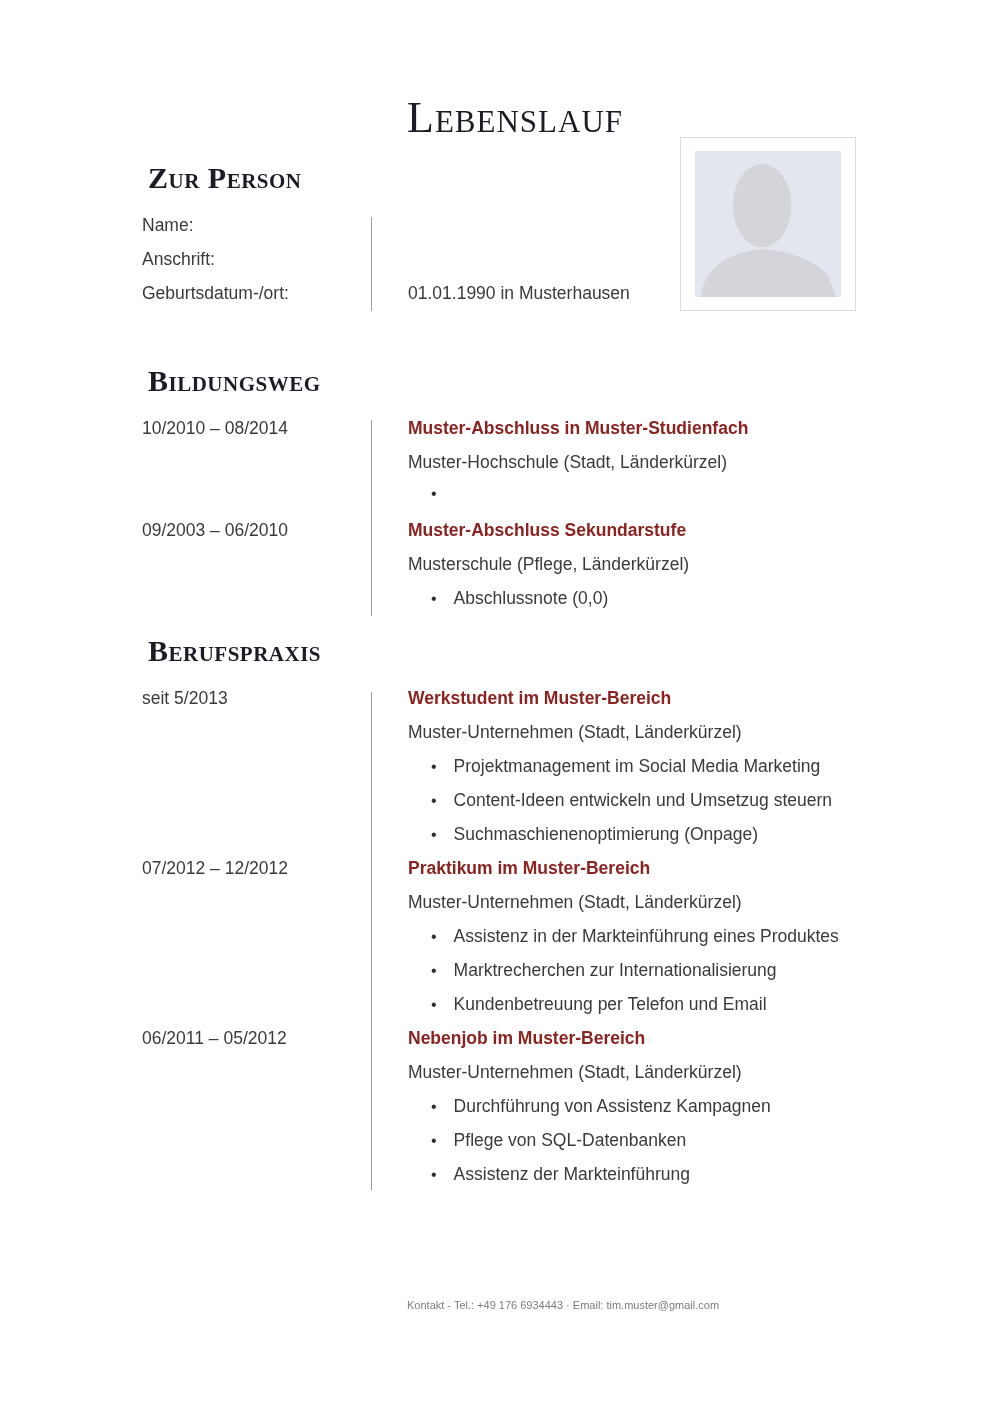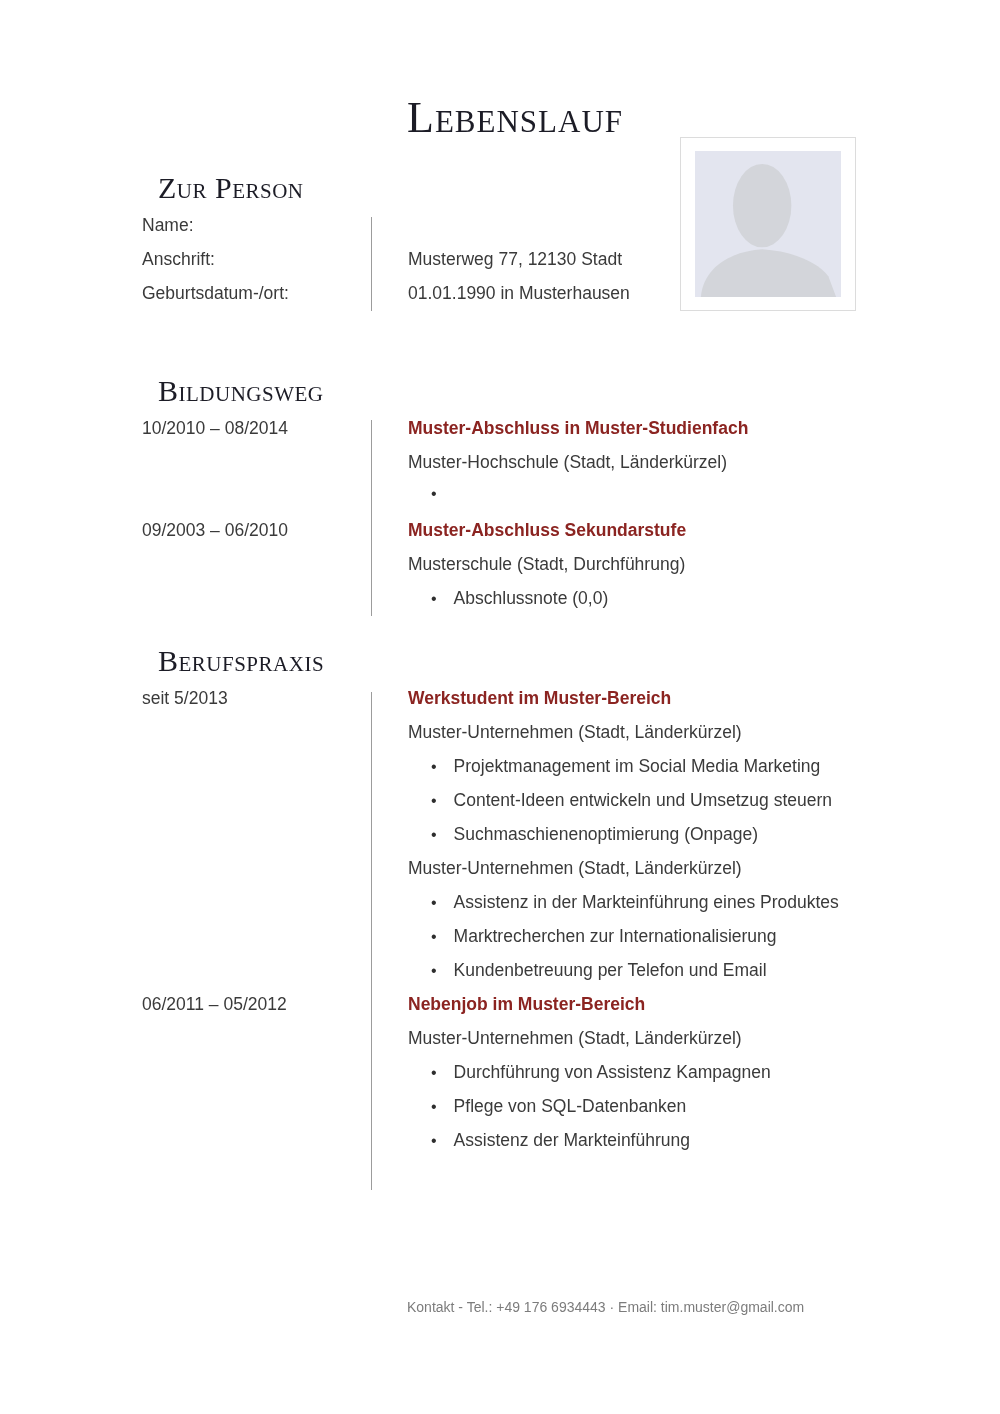--- a/index.html
+++ b/index.html
@@ -9,23 +9,23 @@
     overflow:hidden;
     padding-left:29px;
   }
   .doc-title {
     position:absolute; left:407px; top:96px; margin:0;
     font-family:"Liberation Serif", serif; font-variant:small-caps;
     font-weight:400; font-size:44px; line-height:1; letter-spacing:1px;
     color:var(--heading,#1c1c26);
   }
   .section-heading {
-    position:absolute; margin:16px;
+    position:absolute; margin:6px;
     font-family:"Liberation Serif", serif; font-variant:small-caps;
-    font-weight:400; font-size:30px; line-height:1; letter-spacing:0.5px;
+    font-weight:700; font-size:30px; line-height:1; letter-spacing:0.5px;
     color:var(--heading,#1c1c26);
   }
   #person-heading    { left:142px; top:157px; }
   #education-heading { left:142px; top:360px; }
   #experience-heading{ left:142px; top:630px; }
 
   .rows { position:absolute; left:142px; width:745px; }
   #person-rows     { top:215px; }
   #education-rows  { top:418px; }
   #experience-rows { top:688px; }
@@ -48,21 +48,21 @@
     background:#ffffff; border:1px solid var(--photo-border,#dcdcdc); box-sizing:border-box;
   }
   .photo-inner {
     position:absolute; left:14px; top:13px; right:14px; bottom:13px;
     background:var(--photo-bg,#e3e5ef); overflow:hidden;
   }
   .photo-inner svg { position:absolute; left:0; bottom:0; width:100%; height:100%; display:block; }
 
   .footer {
     position:absolute; left:407px; top:1300px;
-    font-size:14px; line-height:1; color:var(--muted,#7c7c7c);
+    font-size:11px; line-height:1; color:var(--muted,#7c7c7c);
   }
 </style>
 </head>
 <body>
 
 <div class="page">
 
   <h1 class="doc-title">Lebenslauf</h1>
 
   <div class="photo-frame">
@@ -75,21 +75,20 @@
   </div>
 
   <h2 class="section-heading" id="person-heading">Zur Person</h2>
   <div class="vdivider" id="divider-person"></div>
   <div class="rows" id="person-rows">
       <div class="row">
         <div class="left">Name:</div>
       </div>
       <div class="row">
         <div class="left">Anschrift:</div>
-        <div class="right">Musterweg 77, 12130 Stadt</div>
       </div>
       <div class="row">
         <div class="left">Geburtsdatum-/ort:</div>
         <div class="right">01.01.1990 in Musterhausen</div>
       </div>
     </div>
 
   <h2 class="section-heading" id="education-heading">Bildungsweg</h2>
   <div class="vdivider" id="divider-education"></div>
   <div class="rows" id="education-rows">
@@ -106,21 +105,21 @@
         <div class="right bullet-cell">
           <span class="bullet-dot">•</span>
         </div>
       </div>
       <div class="row">
         <div class="left">09/2003 – 06/2010</div>
         <div class="right entry-title">Muster-Abschluss Sekundarstufe</div>
       </div>
       <div class="row">
         <div class="left"></div>
-        <div class="right">Musterschule (Stadt, Durchführung)</div>
+        <div class="right">Musterschule (Pflege, Länderkürzel)</div>
       </div>
       <div class="row">
         <div class="left"></div>
         <div class="right bullet-cell">
           <span class="bullet-dot">•</span>
           <span>Abschlussnote (0,0)</span>
         </div>
       </div>
     </div>
 
@@ -150,20 +149,24 @@
         </div>
       </div>
       <div class="row">
         <div class="left"></div>
         <div class="right bullet-cell">
           <span class="bullet-dot">•</span>
           <span>Suchmaschienenoptimierung (Onpage)</span>
         </div>
       </div>
       <div class="row">
+        <div class="left">07/2012 – 12/2012</div>
+        <div class="right entry-title">Praktikum im Muster-Bereich</div>
+      </div>
+      <div class="row">
         <div class="left"></div>
         <div class="right">Muster-Unternehmen (Stadt, Länderkürzel)</div>
       </div>
       <div class="row">
         <div class="left"></div>
         <div class="right bullet-cell">
           <span class="bullet-dot">•</span>
           <span>Assistenz in der Markteinführung eines Produktes</span>
         </div>
       </div>

